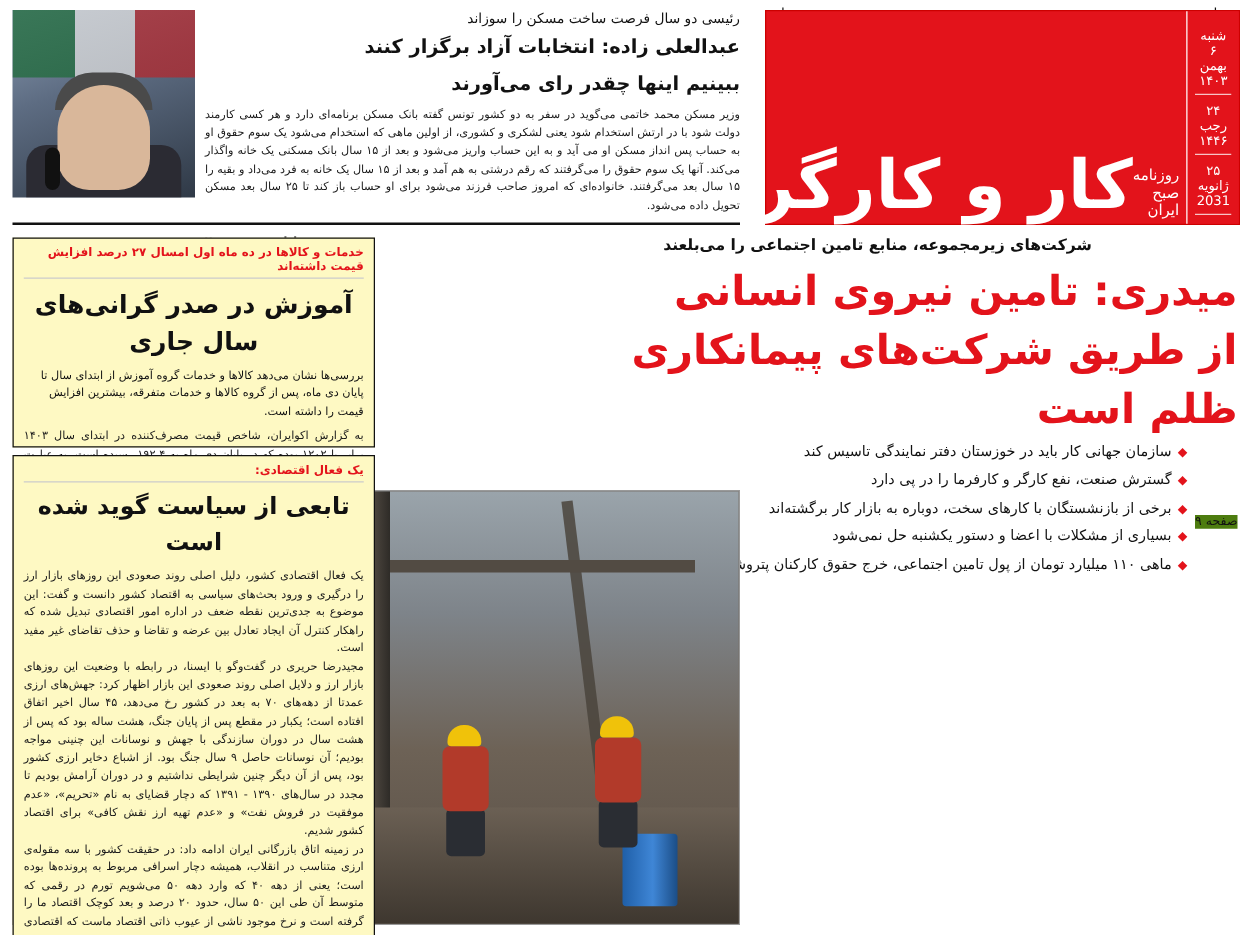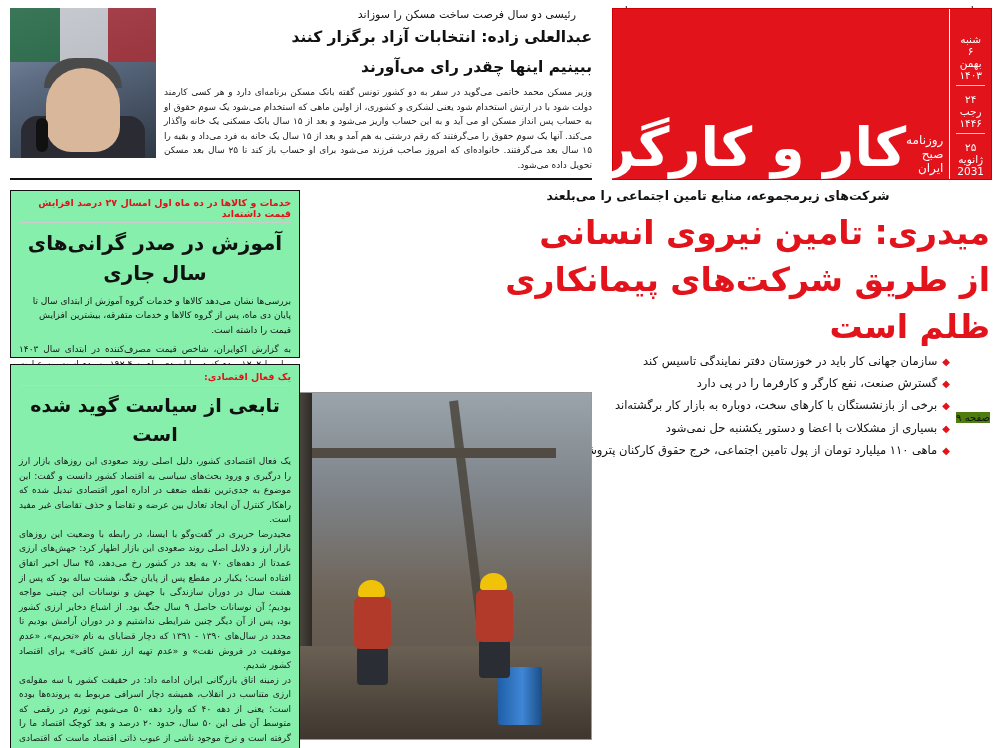--- a/index.html
+++ b/index.html
@@ -54,21 +54,21 @@
     color: #fff;
     margin-top: 8px;
     letter-spacing: 0.6px;
     direction: ltr;
   }
   .masthead-dates {
     width: 150px;
     background: #e3131b;
     color: #fff;
     border-left: 1px solid #fff;
-    padding: 24px 6px 6px 6px;
+    padding: 14px 6px 6px 6px;
     display: flex;
     flex-direction: column;
     align-items: center;
     justify-content: flex-start;
     gap: 7px;
   }
   .masthead-dates .dateline {
     font-size: 10.5px;
     text-align: center;
     width: 100%;
@@ -128,39 +128,39 @@
     position:absolute; bottom: 0; left: 50%; transform: translateX(-50%);
     width: 124px; height: 42px; border-radius: 16px 16px 0 0;
     background: #2b2b33;
   }
   .top-story-photo .mic {
     position:absolute; bottom: 6px; left: 26px;
     width: 12px; height: 34px; border-radius: 6px; background: #111;
   }
   .top-story-text { flex: 1 1 auto; }
   .kicker {
-    font-size: 11px; color: #111; text-align: right; margin: 0 16px 4px 0;
+    font-size: 11px; color: #111; text-align: right; margin: 0 0 4px 0;
   }
   .top-headline {
     font-size: 15.5px; font-weight: bold; color: #111;
     line-height: 1.55; text-align: right; margin: 0 0 6px 0;
   }
   .body-text {
     font-size: 9px; line-height: 1.62; color: #1a1a1a;
     text-align: justify; margin: 0;
   }
   .cont-note {
     font-size: 9px; font-weight: bold; color: #111;
     text-align: left; margin-top: 16px;
   }
 
   
   .lead-kicker {
     position: absolute;
-    top: 188px; right: 2px;
+    top: 188px; right: 18px;
     width: 560px;
     font-size: 12.5px;
     color: #111;
     text-align: center;
     font-weight: bold;
   }
   .lead-headline {
     position: absolute;
     top: 210px; right: 10px;
     width: 560px;
@@ -250,21 +250,21 @@
     position:absolute; bottom: 3%; left: 10%; width: 88px; height: 40px;
     background: #cfcabb; border: 2px solid #8e887a;
   }
 
   
   .box {
     position: absolute;
     left: 10px;
     width: 290px;
     border: 1px solid #111;
-    background: #86efac;
+    background: #fef9c3;
     padding: 6px 8px 8px 8px;
   }
   .box-edu { top: 190px; height: 168px; }
   .box-fx  { top: 364px; height: 436px; }
 
   .box-tag {
     font-size: 9.5px;
     color: #e3131b;
     font-weight: bold;
     text-align: right;

